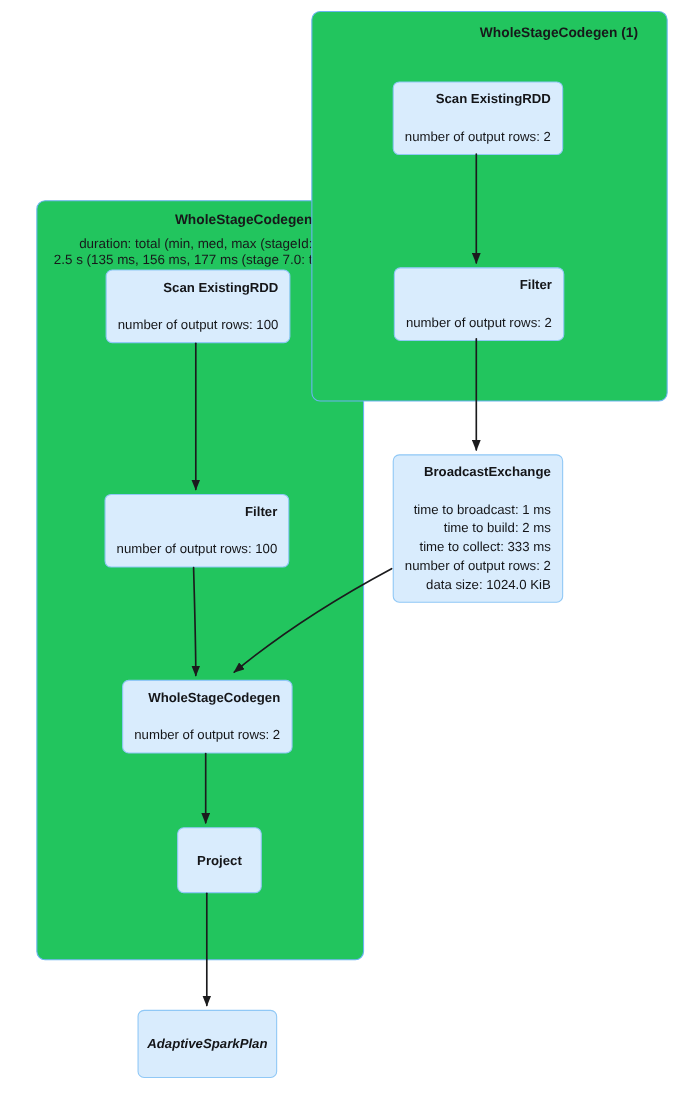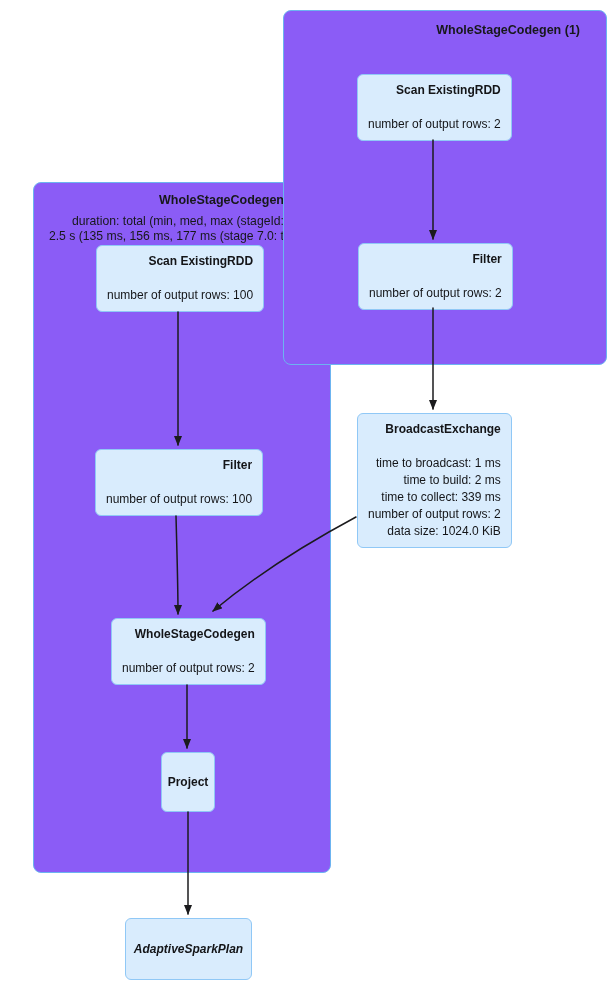--- a/index.html
+++ b/index.html
@@ -11,21 +11,21 @@
   .canvas {
     position: relative;
     width: 614px;
     height: 997px;
     background: #ffffff;
     overflow: hidden;
   }
   
   .cluster {
     position: absolute;
-    background: #8b5cf6;
+    background: #22c55e;
     border: 1px solid #6CB4F0;
     border-radius: 8px;
     box-sizing: border-box;
   }
   .cluster-left  { left: 33px;  top: 182px; width: 298px; height: 691px; z-index: 1; }
   .cluster-right { left: 283px; top: 10px;  width: 324px; height: 355px; z-index: 2; }
   .cluster-header { color: #17181A; }
   .cluster-right .cluster-header { padding: 11px 26px 0 0; text-align: right; }
   .cluster-left  .cluster-header { padding: 9px 0 0 0; width: 250px; text-align: right; }
   .cluster-title {
@@ -105,41 +105,41 @@
 
   <div class="node" style="left:358px; top:243px;">
     <div class="node-title">Filter</div>
     <div class="node-metric">number of output rows: 2</div>
   </div>
 
   <div class="node" style="left:357px; top:413px;">
     <div class="node-title">BroadcastExchange</div>
     <div class="node-metric">time to broadcast: 1 ms</div>
     <div class="node-metric">time to build: 2 ms</div>
-    <div class="node-metric">time to collect: 339 ms</div>
+    <div class="node-metric">time to collect: 333 ms</div>
     <div class="node-metric">number of output rows: 2</div>
     <div class="node-metric">data size: 1024.0 KiB</div>
   </div>
 
   <div class="node" style="left:96px; top:245px;">
     <div class="node-title">Scan ExistingRDD</div>
     <div class="node-metric">number of output rows: 100</div>
   </div>
 
   <div class="node" style="left:95px; top:449px;">
     <div class="node-title">Filter</div>
     <div class="node-metric">number of output rows: 100</div>
   </div>
 
   <div class="node" style="left:111px; top:618px;">
     <div class="node-title">WholeStageCodegen</div>
     <div class="node-metric">number of output rows: 2</div>
   </div>
 
-  <div class="node center" style="left:161px; top:752px; width:54px; height:60px;">
+  <div class="node center" style="left:161px; top:752px; width:77px; height:60px;">
     <div class="node-title">Project</div>
   </div>
 
   <div class="node center" style="left:125px; top:918px; width:127px; height:62px;font-style:italic;">
     <div class="node-title">AdaptiveSparkPlan</div>
   </div>
 
   <svg class="edges" viewBox="0 0 614 997" xmlns="http://www.w3.org/2000/svg">
     <defs>
       <marker id="arrow" viewBox="0 0 10 8" refX="9" refY="4" markerWidth="10" markerHeight="8" markerUnits="userSpaceOnUse" orient="auto">

